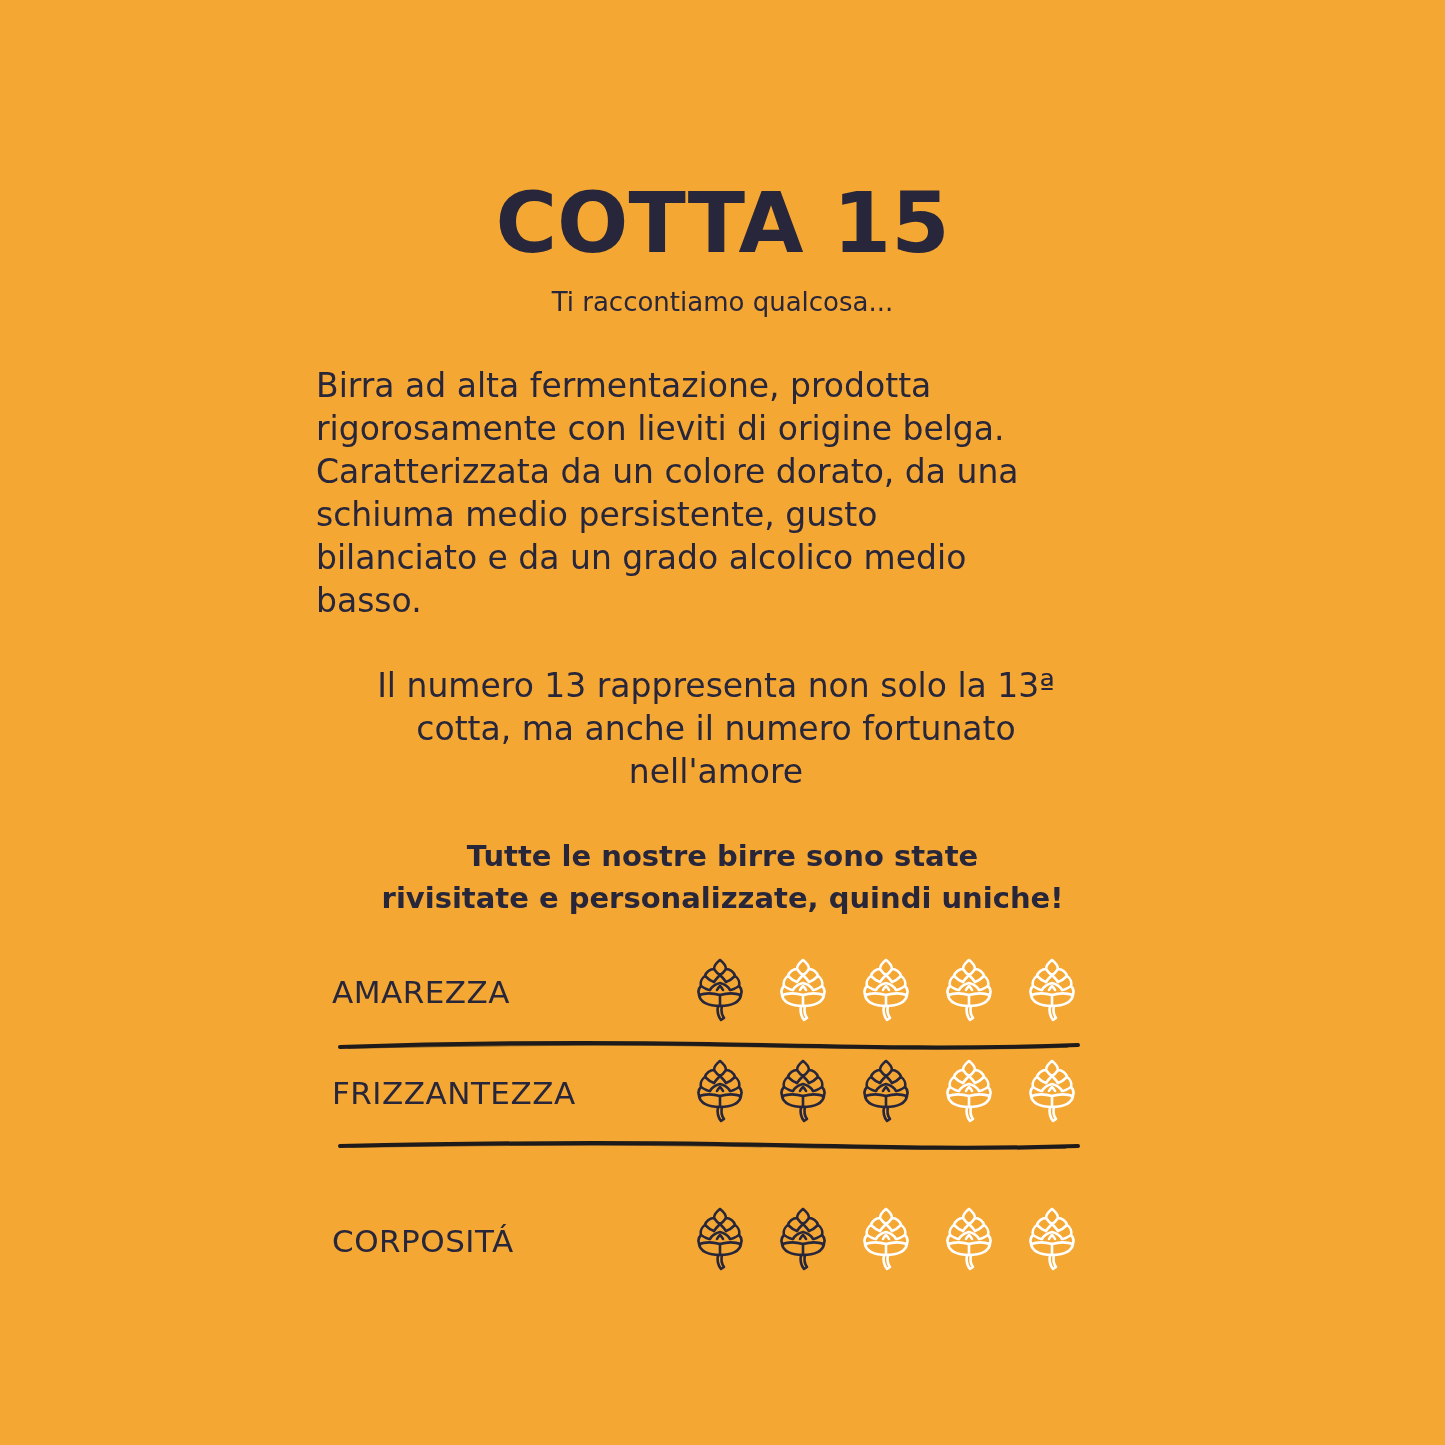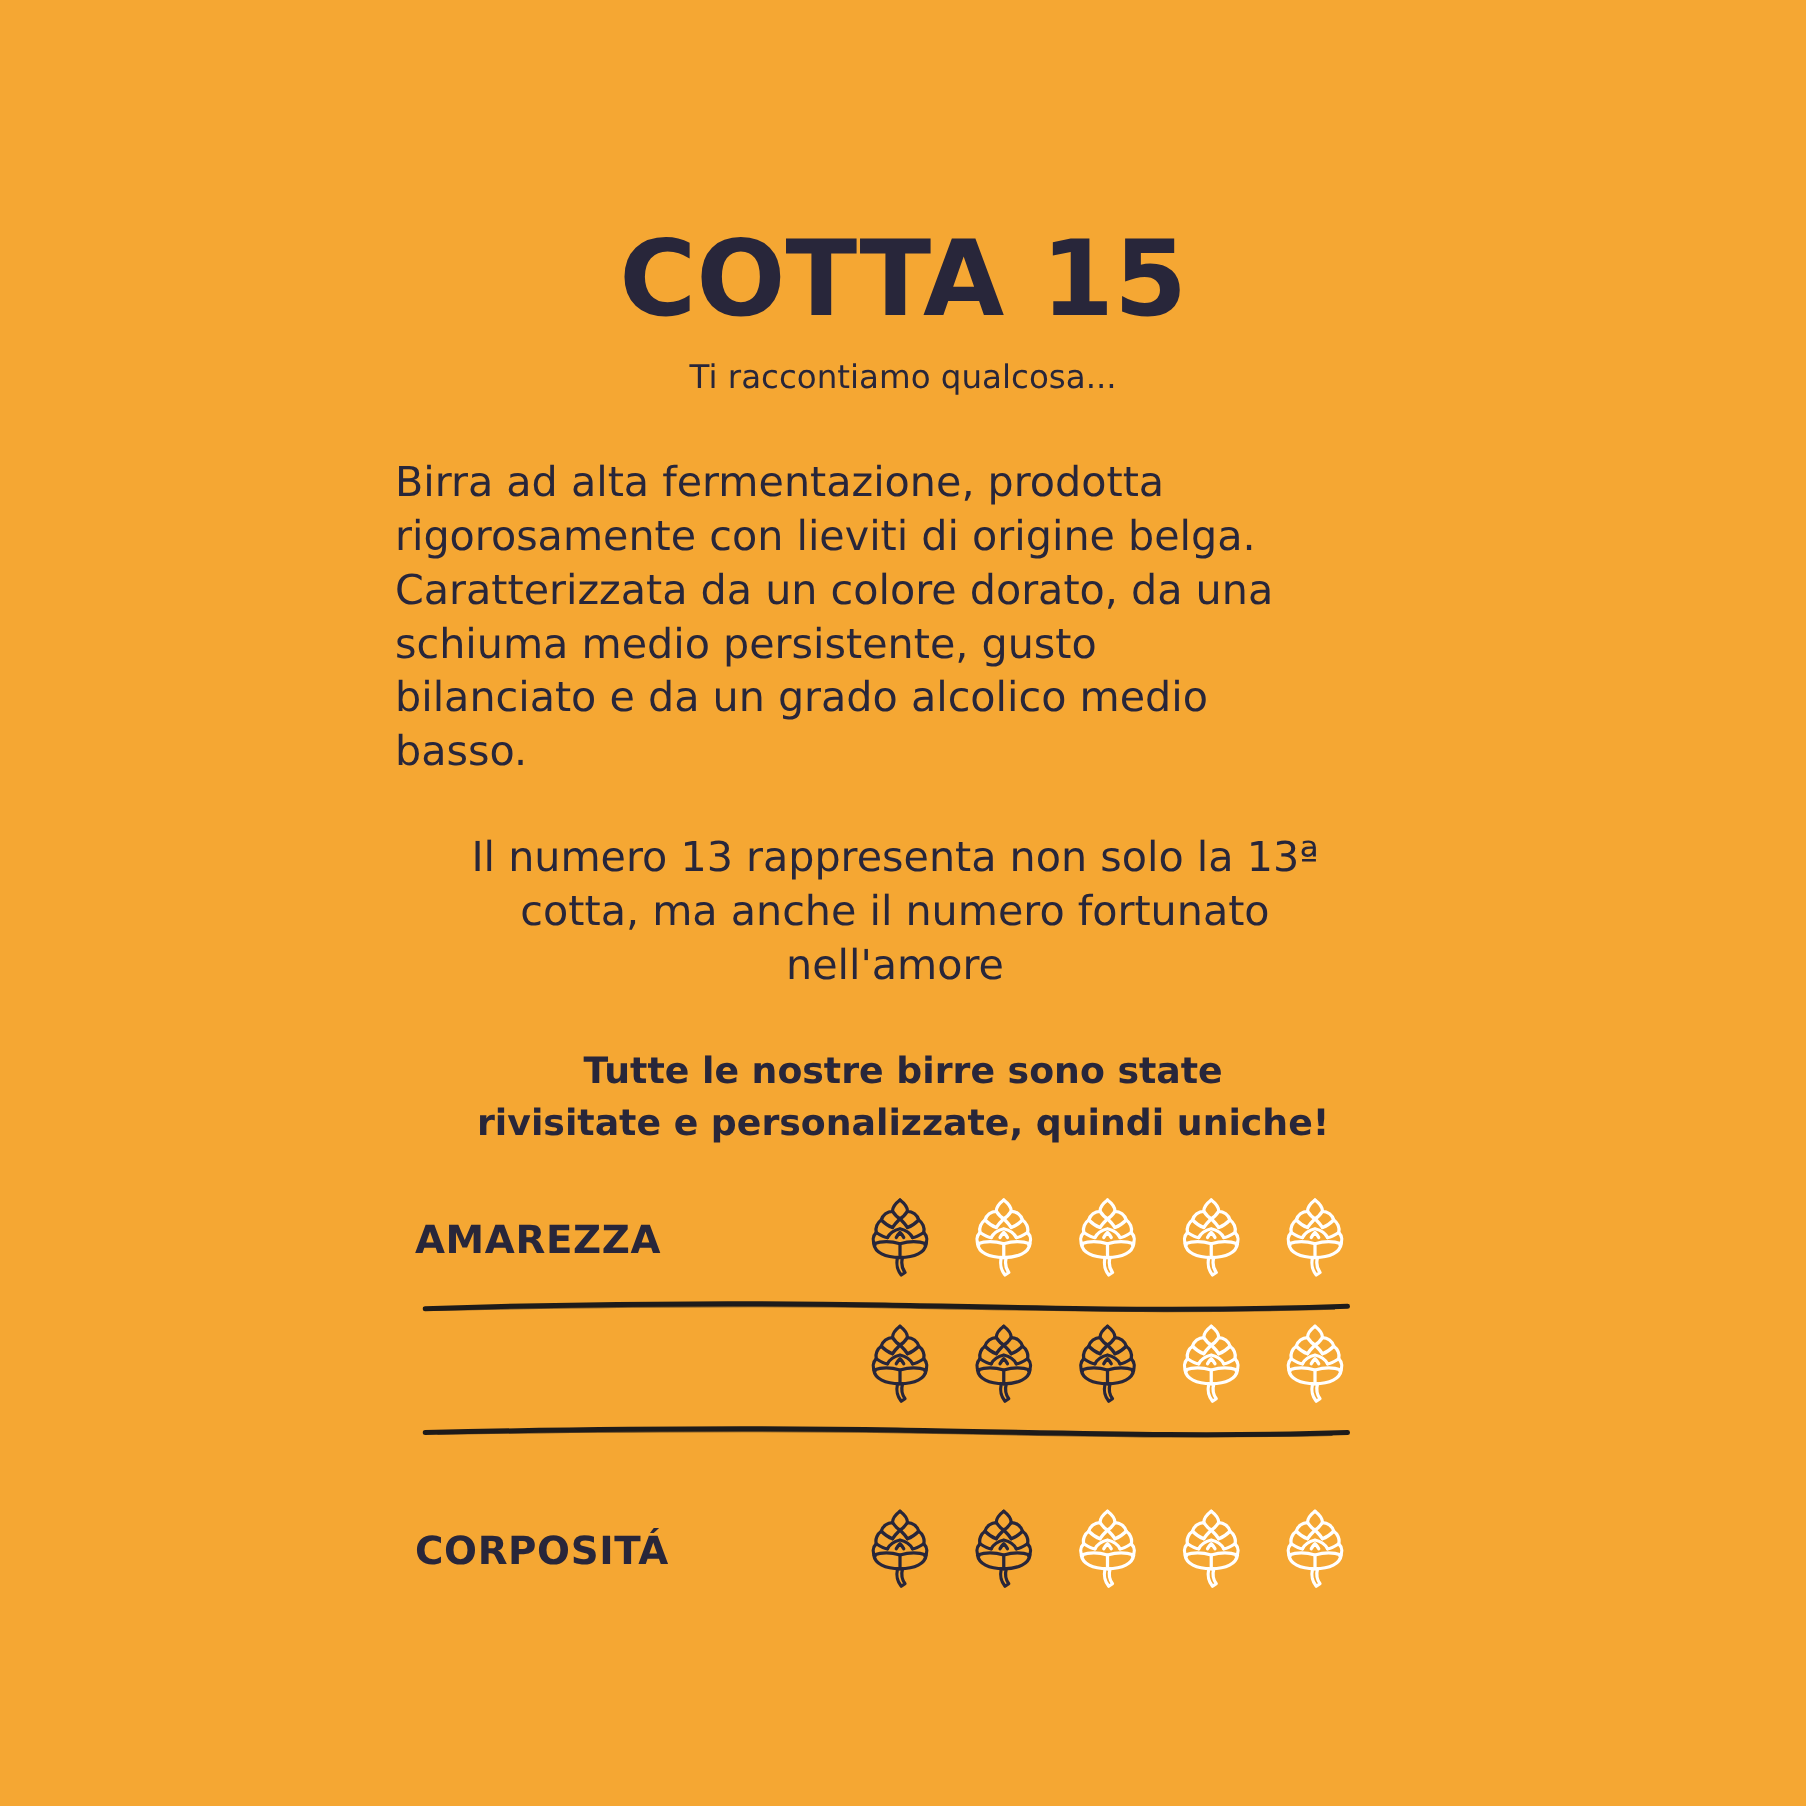--- a/index.html
+++ b/index.html
@@ -65,21 +65,21 @@
       position: absolute;
       left: 332px;
       width: 760px;
       height: 70px;
     }
     .rating-label {
       position: absolute;
       left: 0;
       top: 50%;
       transform: translateY(-50%);
-      font-weight: bold;
+      font-weight: normal;
       font-size: 31px;
       letter-spacing: 0.5px;
     }
     .hops {
       position: absolute;
       left: 363px;
       top: 0;
       height: 70px;
       display: flex;
     }
@@ -219,20 +219,21 @@
 </div>
 
 <div class="divider" style="top:1039px;">
   <svg viewBox="0 0 742 14" preserveAspectRatio="none">
     <path d="M2 8 C 120 4, 250 3, 370 5 S 600 11, 740 6" stroke="#1E1B1A" stroke-width="4" fill="none" stroke-linecap="round"></path>
     <path d="M10 9 C 150 6, 260 5, 380 7 S 590 12, 730 8" stroke="#1E1B1A" stroke-width="1.5" fill="none" opacity="0.6"></path>
   </svg>
 </div>
 
 <div class="rating-row" style="top:1058px;">
+  <span class="rating-label">FRIZZANTEZZA</span>
   <div class="hops">
       <span class="hop">
     <svg viewBox="0 0 50 66" fill="none" stroke-width="2.6" stroke-linejoin="round" stroke-linecap="round" stroke="#28263A">
 
       <path d="M25 3 C 29 6, 31 9, 31 12 C 35 12, 39 15, 40 19 C 43 21, 45 25, 44 29 C 47 32, 47 36, 45 39"></path>
       <path d="M25 3 C 21 6, 19 9, 19 12 C 15 12, 11 15, 10 19 C 7 21, 5 25, 6 29 C 3 32, 3 36, 5 39"></path>
 
       <path d="M19 12 C 21 15, 23 17, 25 18 C 27 17, 29 15, 31 12"></path>
       <path d="M10 19 C 13 22, 16 24, 19 25 M40 19 C 37 22, 34 24, 31 25"></path>
       <path d="M19 25 C 21 22, 23 20, 25 18 C 27 20, 29 22, 31 25"></path>

